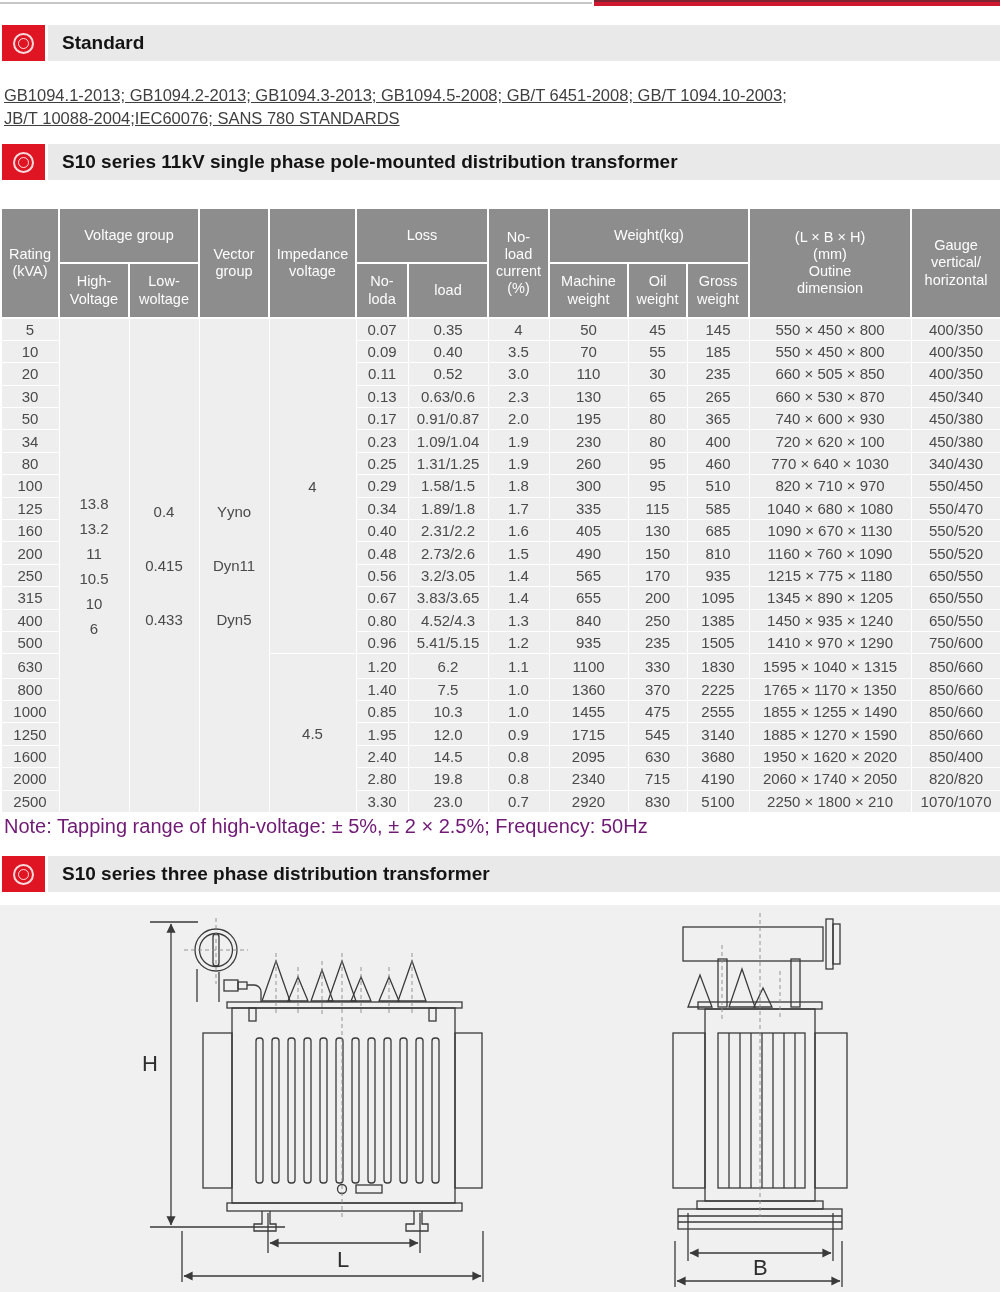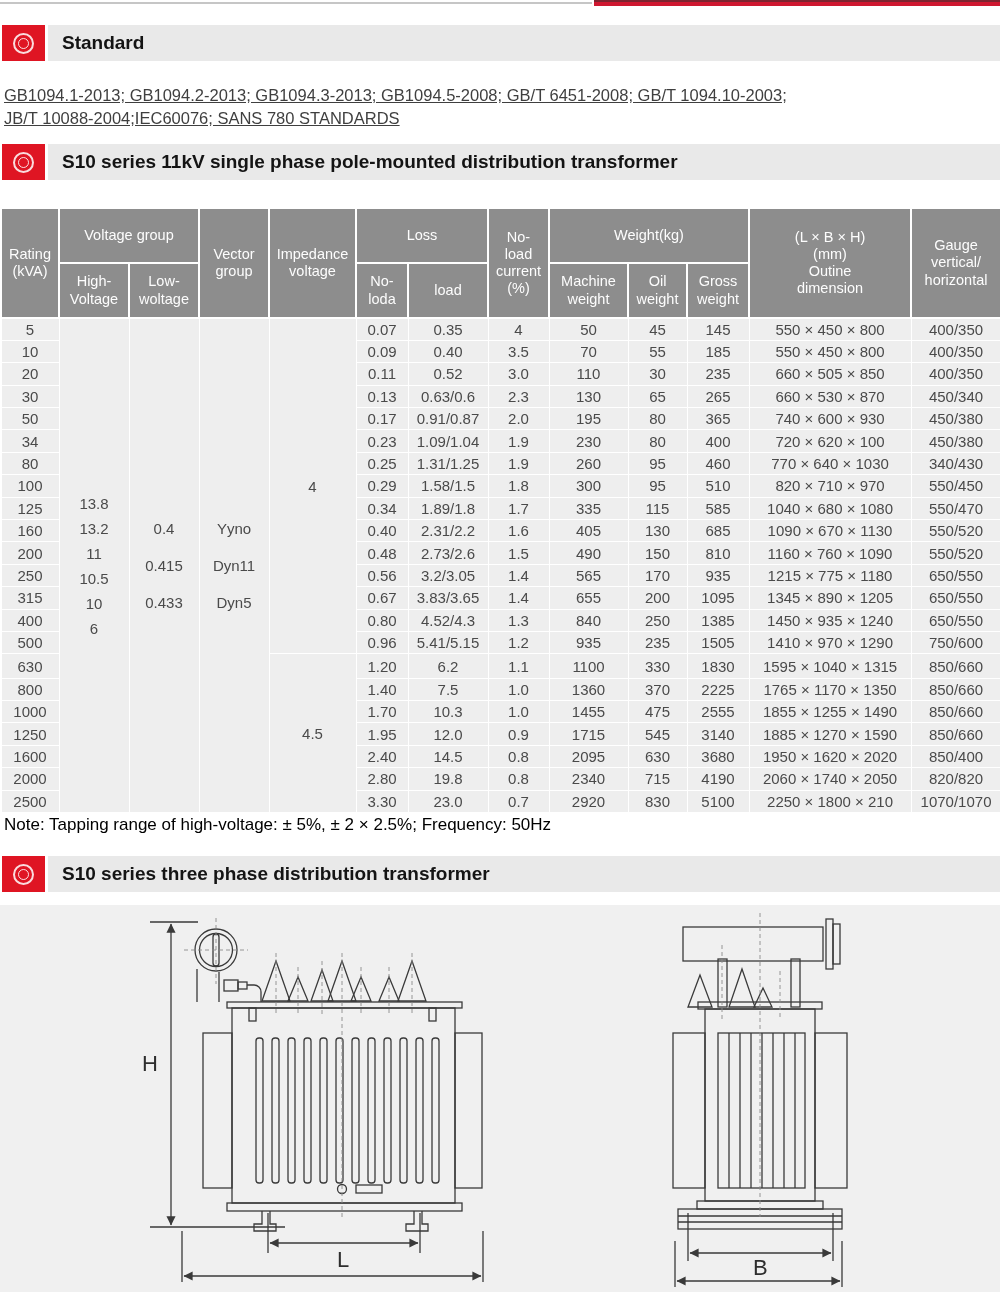--- a/index.html
+++ b/index.html
@@ -10,32 +10,32 @@
           border-top:2px solid #7e2430;box-sizing:border-box;}
   .sec{position:absolute;left:0;width:1000px;height:36px;}
   #sec1{top:25px}#sec2{top:144px}#sec3{top:856px}
   .sec .icon{position:absolute;left:2px;top:0;width:43px;height:36px;background:var(--accent-red);
              display:flex;align-items:center;justify-content:center;}
   .ring{width:17px;height:17px;border:2px solid rgba(255,255,255,.85);border-radius:50%;position:relative;}
   .ring::after{content:"";position:absolute;inset:3px;border:1.5px solid rgba(255,255,255,.85);border-radius:50%;}
   .sec .bar{position:absolute;left:48px;right:0;top:0;bottom:0;background:var(--section-bar);
             display:flex;align-items:center;padding-left:14px;font-size:19px;font-weight:bold;color:#141414;text-align:right;}
   .standards{position:absolute;top:84px;left:4px;width:992px;font-size:16.5px;line-height:23px;color:#3f3f3f;text-decoration:underline;}
-  .note{position:absolute;top:815px;left:4px;font-size:17px;color:#000000;}
+  .note{position:absolute;top:815px;left:4px;font-size:20px;color:#701a75;}
   .tablewrap{position:absolute;top:207px;left:0;width:1000px;}
   table.spec{table-layout:fixed;width:1000px;border-collapse:collapse;}
   table.spec th{background:var(--header-gray);color:#fdfdfd;font-weight:normal;font-size:14.5px;
                 line-height:1.18;white-space:pre-line;border:2px solid #fff;vertical-align:middle;
                 text-align:center;padding:1px;}
   table.spec thead tr{height:55px;}
   table.spec tbody tr{height:22.4px;}
   table.spec td{background:var(--row-bg);border:1px solid #fff;font-size:15px;color:var(--text-body);
                 text-align:center;vertical-align:middle;padding:0;overflow:hidden;}
   .vstack{display:flex;flex-direction:column;align-items:center;justify-content:center;height:493px;}
-  .vstack.g6{gap:8px}.vstack.g3{gap:20px}
+  .vstack.g6{gap:8px}.vstack.g3{gap:37px}
   .panel{position:absolute;top:905px;left:0;width:1000px;height:387px;background:var(--panel-bg);}
   .panel svg text{font-family:"Liberation Sans","DejaVu Sans",sans-serif;}
 </style>
 </head>
 <body>
 
 <div class="page">
 
   <div class="topline"></div>
   <div class="topred"></div>
@@ -328,21 +328,21 @@
             <td>7.5</td>
             <td>1.0</td>
             <td>1360</td>
             <td>370</td>
             <td>2225</td>
             <td>1765 × 1170 × 1350</td>
             <td>850/660</td>
           </tr>
           <tr>
             <td>1000</td>
-            <td>1.70</td>
+            <td>0.85</td>
             <td>10.3</td>
             <td>1.0</td>
             <td>1455</td>
             <td>475</td>
             <td>2555</td>
             <td>1855 × 1255 × 1490</td>
             <td>850/660</td>
           </tr>
           <tr>
             <td>1250</td>

